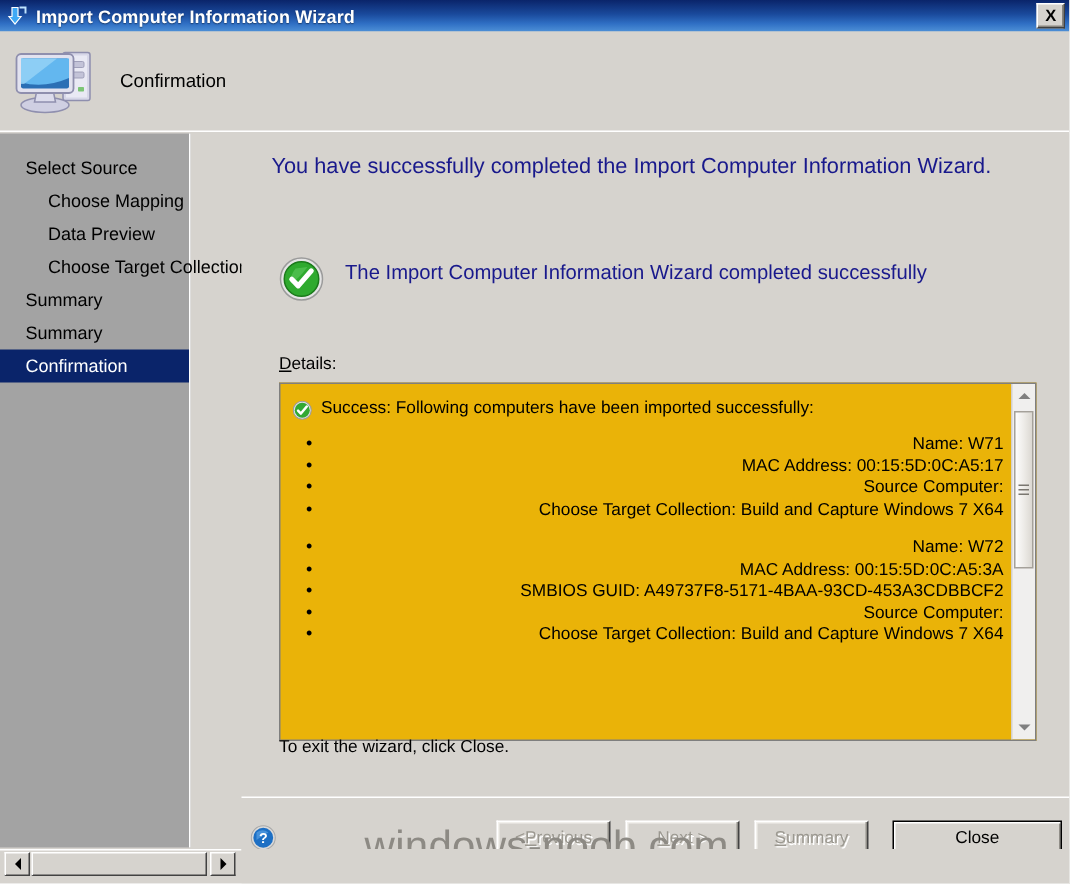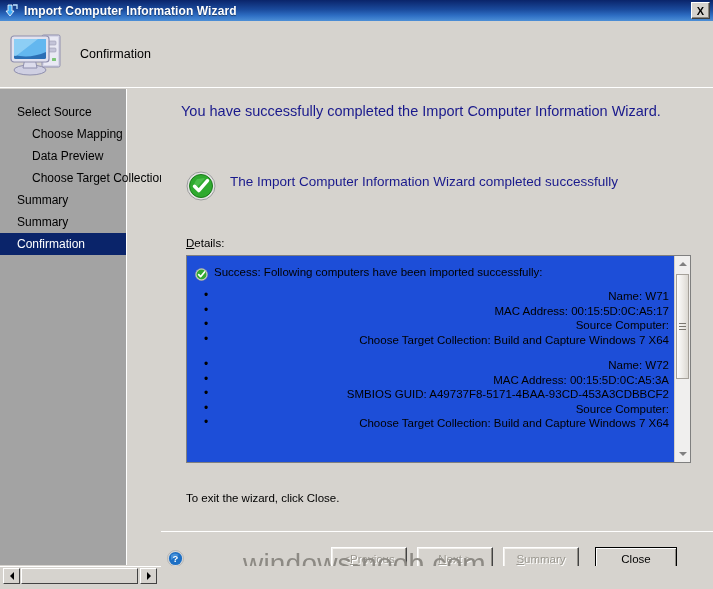--- a/index.html
+++ b/index.html
@@ -157,22 +157,22 @@
     font-size: 11.5px;
     color: #000000;
     text-align: center;
   }
   .details-label u { text-decoration: underline; }
 
   .details-box {
     position: absolute;
     left: 25px; top: 166px;
     width: 505px;
-    height: 208px;
-    background: #1d4ed8;
+    height: 239px;
+    background: #eab308;
     border: 1px solid #7f7f7f;
     box-sizing: border-box;
     overflow: hidden;
   }
   .details-inner {
     position: absolute;
     left: 0; top: 0;
     width: 488px;
     height: 100%;
     padding: 10px 6px 0 8px;
@@ -309,21 +309,21 @@
   }
   .btn.disabled {
     color: #9b9890;
     text-shadow: 1px 1px 0 #ffffff;
   }
   .btn u { text-decoration: underline; }
   .btn-prev { left: 170px; width: 76px; }
   .btn-next { left: 256px; width: 76px; }
   .btn-summary { left: 342px; width: 76px; }
   .btn-close {
-    left: 434px; width: 82px;
+    left: 434px; width: 113px;
     border: 1px solid #000000;
     box-shadow: inset 1px 1px 0 #ffffff, inset -1px -1px 0 #918e88;
   }
 
   
   .watermark {
     position: absolute;
     left: 243px; top: 548px;
     font-size: 28px;
     color: #8d8a84;

